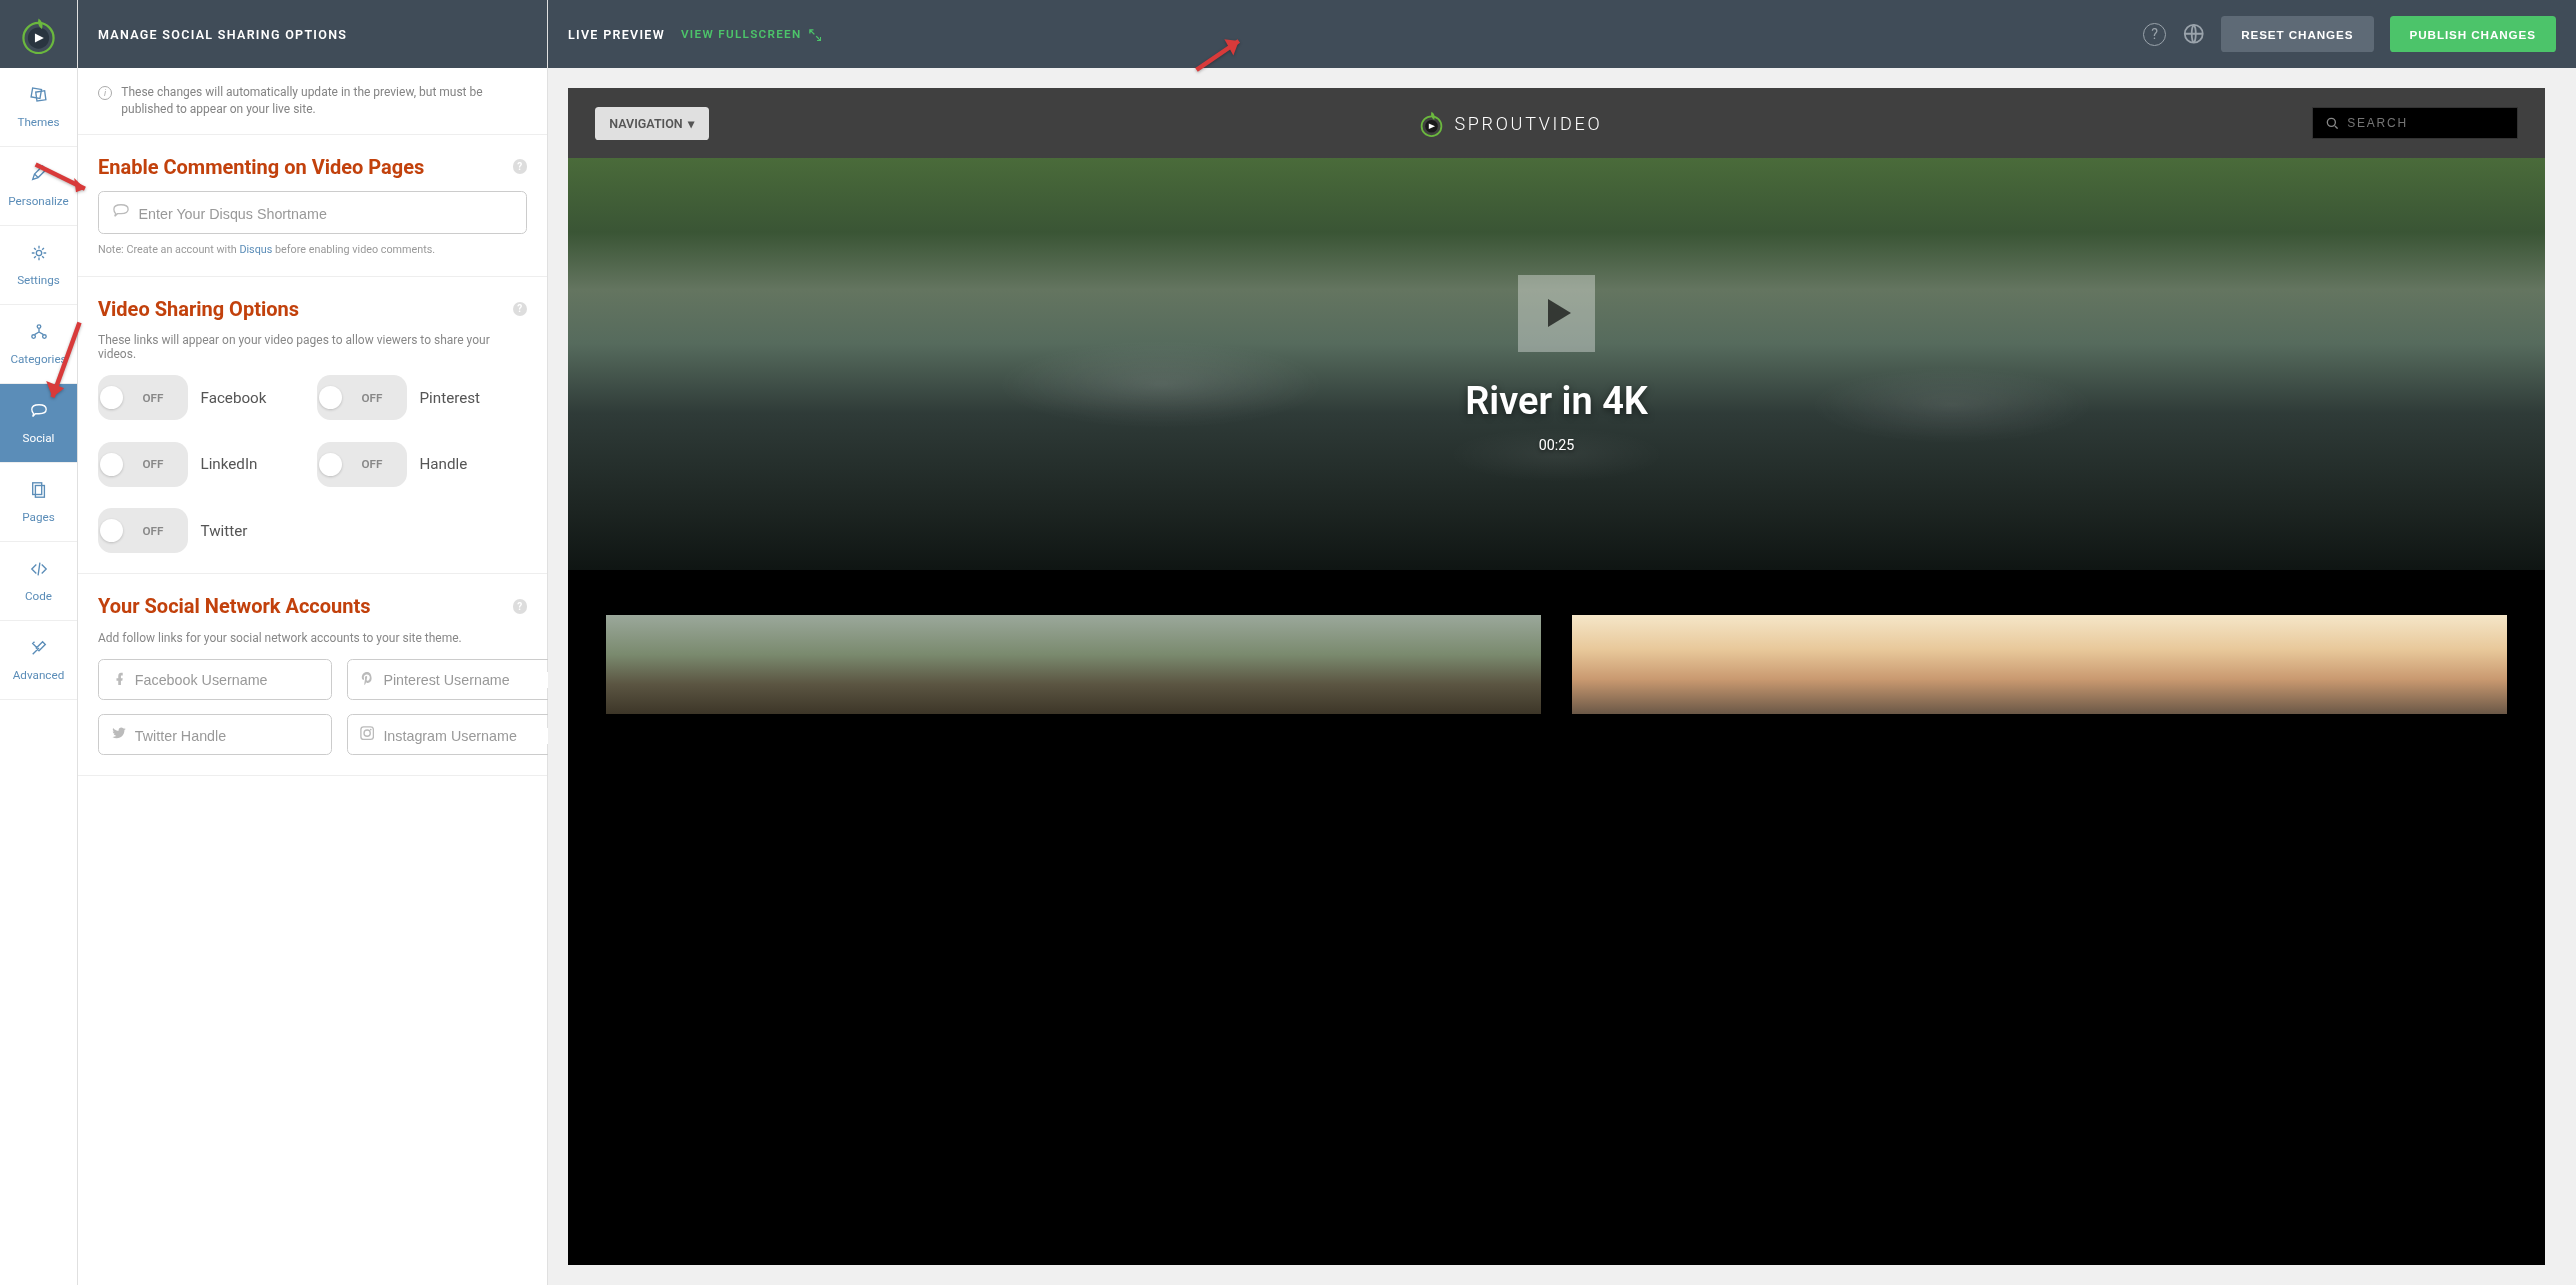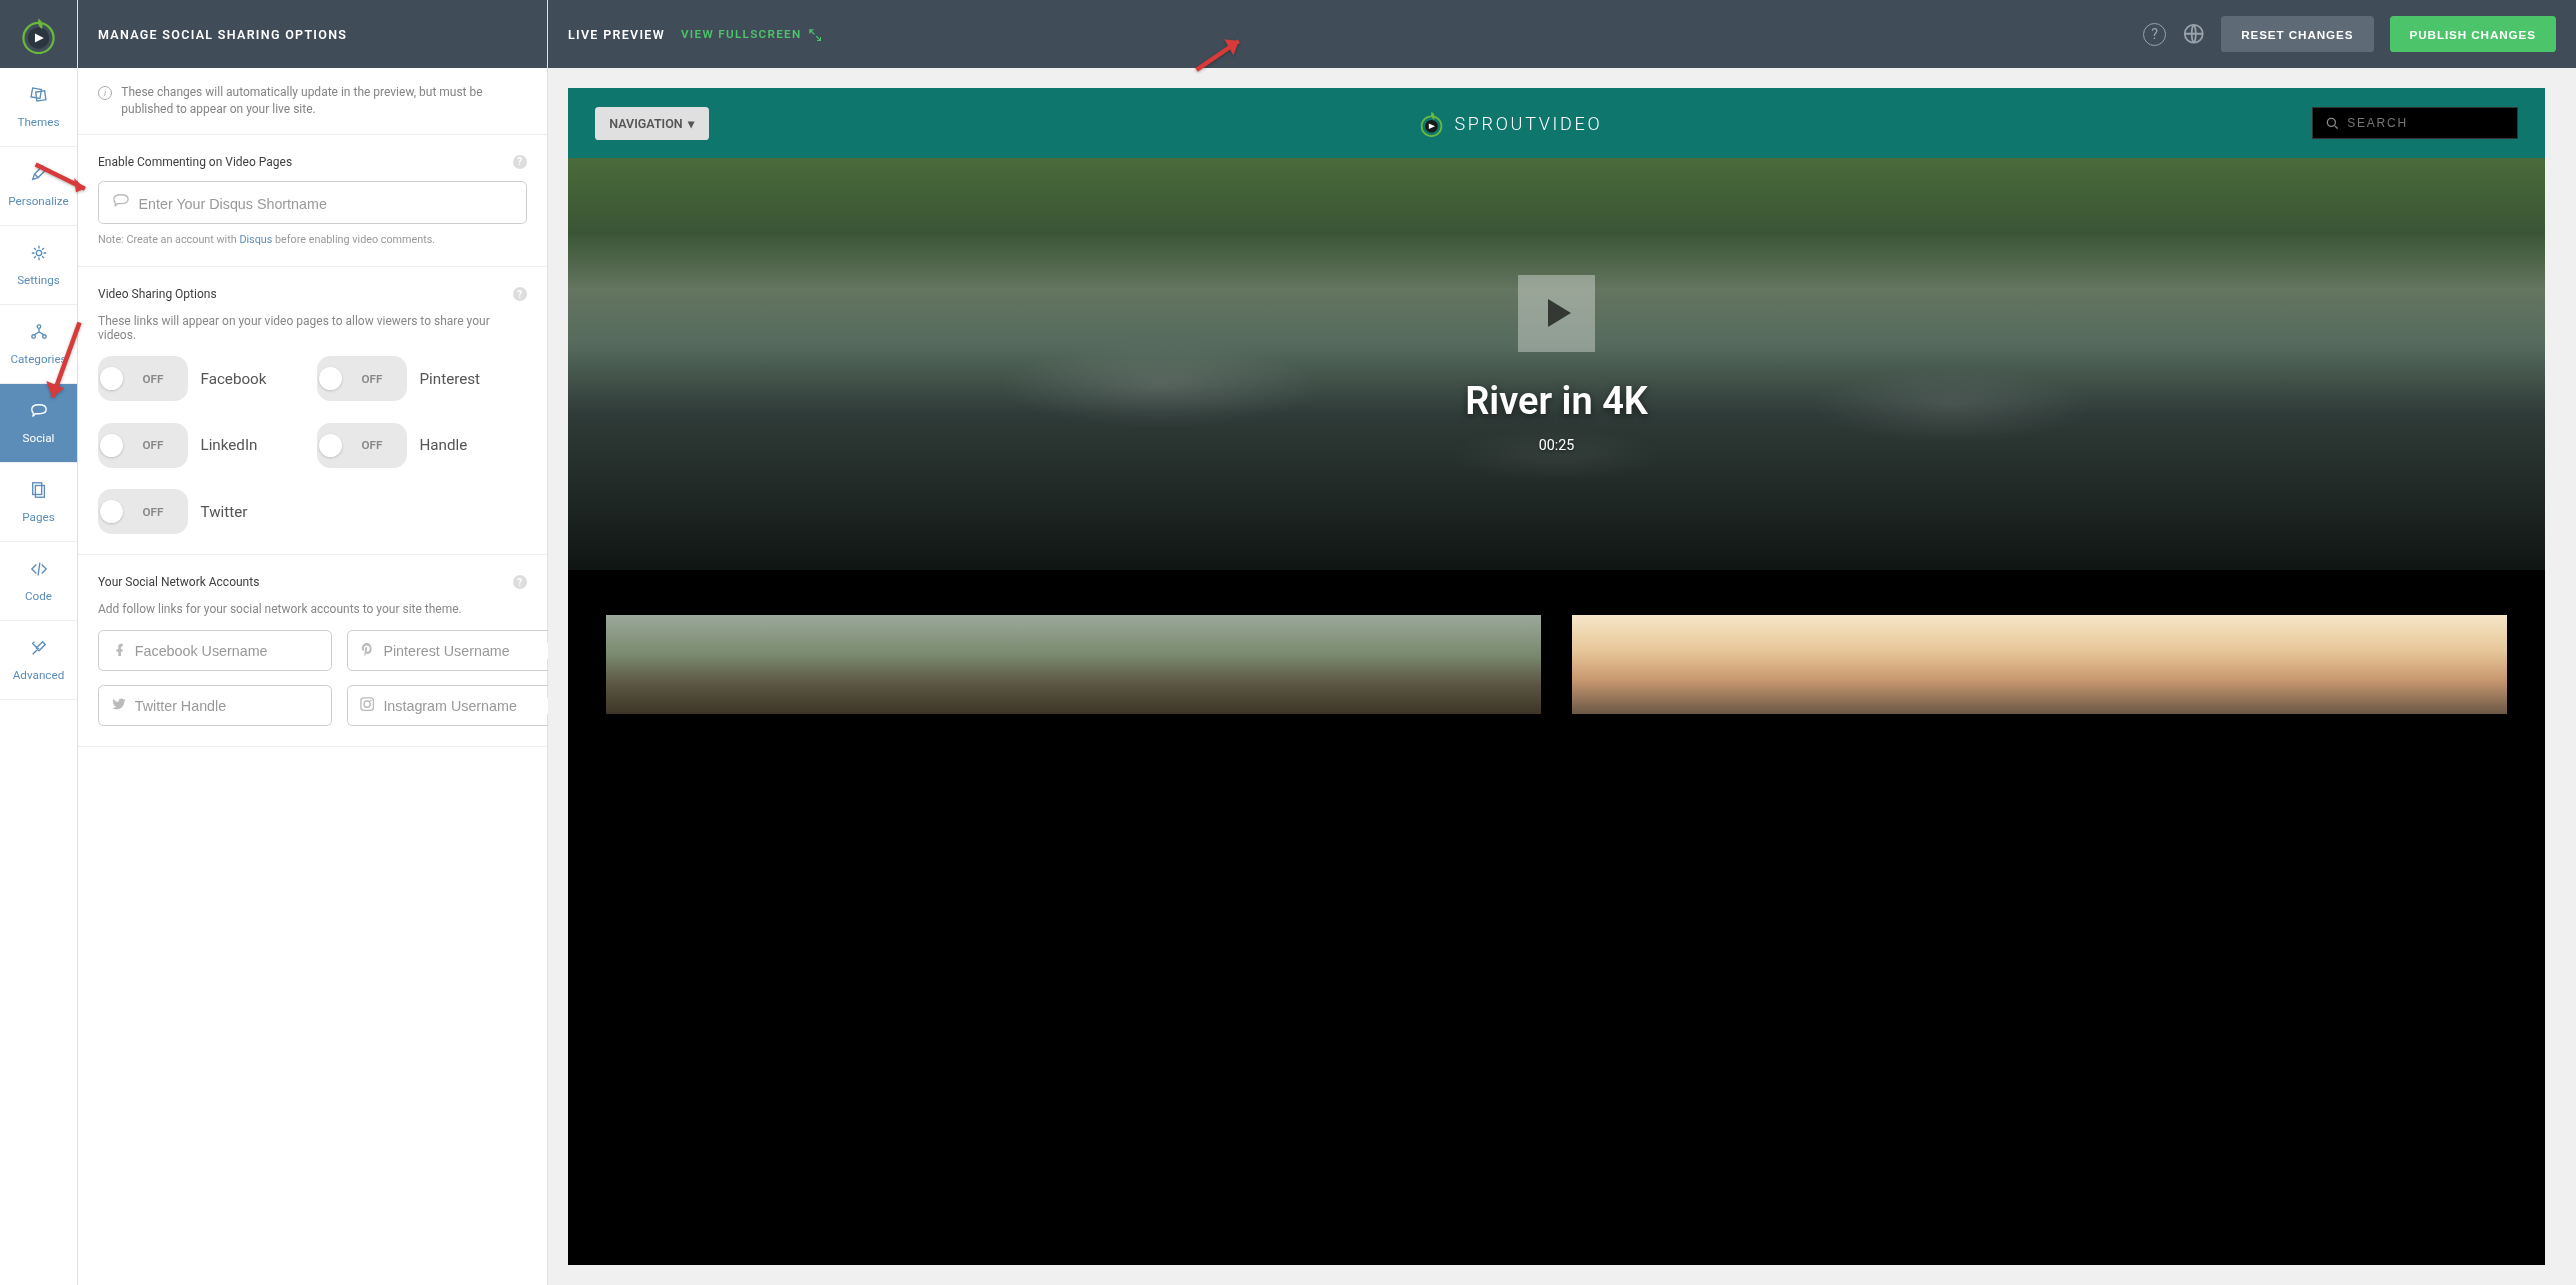--- a/index.html
+++ b/index.html
@@ -15,21 +15,21 @@
 .nav-item .icn { width: 20px; height: 20px; display: flex; align-items: center; justify-content: center; }
 
 
 .main-col { width: 470px; background: #fff; display: flex; flex-direction: column; border-right: 0.9px solid #e0e0e0; }
 .top-bar { height: 68px; background: #404c58; color: #fff; display: flex; align-items: center; padding: 0 20px; font-size: 12.5px; letter-spacing: 1.3px; font-weight: 600; }
 .info-banner { display: flex; gap: 9px; padding: 16px 20px; color: #848484; font-size: 12px; line-height: 1.4; border-bottom: 0.9px solid #eee; }
 .info-banner .i { width:14.3px; height:14.3px; border:1.3px solid #aaa; border-radius:50%; display:flex; align-items:center; justify-content:center; font-size:9px; font-style:italic; color:#aaa; flex-shrink:0; margin-top:1.8px; }
 
 .section { padding: 20px; border-bottom: 0.9px solid #eee; }
 .sec-head { display: flex; justify-content: space-between; align-items: center; margin-bottom: 12.5px; }
-.sec-title { font-size: 12px; font-weight: 400; color: #404040; }
+.sec-title { font-size: 20px; font-weight: 700; color: #c2410c; }
 .help-q { width:14.3px; height:14.3px; border-radius:50%; background:#ddd; color:#fff; display:flex; align-items:center; justify-content:center; font-size:10px; font-weight:bold; }
 .sec-desc { font-size: 12px; color: #888; margin-bottom: 14.3px; }
 
 .input-wrap { display:flex; align-items:flex-end; border:0.9px solid #ccc; border-radius:5.4px; padding:10.8px 12.5px; gap:9px; }
 .input-wrap input { border:none; outline:none; flex:1; font-size:14.3px; color:#555; }
 .input-wrap input::placeholder { color:#999; }
 .input-icn { color:#bbb; }
 .note { font-size:10.8px; color:#999; margin-top:9px; }
 .note a { color:#5b8db8; text-decoration:none; }
 
@@ -49,21 +49,21 @@
 .view-full { color:#4cc46a; font-size:11.7px; letter-spacing:1.3px; font-weight:600; display:flex; align-items:flex-end; gap:7.2px; cursor:pointer; }
 .spacer { flex:1; }
 .hdr-icn { width:23px; height:23px; border:1.8px solid #9aa3ab; border-radius:50%; display:flex; align-items:center; justify-content:center; color:#9aa3ab; cursor:pointer; }
 .globe-icn { width:23px; height:23px; color:#9aa3ab; cursor:pointer; display:flex; align-items:center; justify-content:center; }
 .btn { padding:11.7px 20px; border-radius:3.6px; font-size:11.7px; font-weight:600; letter-spacing:0.9px; cursor:pointer; border:none; color:#fff; }
 .btn-reset { background:#5e6a76; }
 .btn-publish { background:#4cc46a; }
 
 .preview-area { flex:1; background:#f0f0f0; padding:20px; overflow:auto; }
 .preview-frame { background:#000; width:100%; }
-.preview-header { height:70px; background:#0f766e; display:flex; align-items:center; padding:0 27px; gap:18px; }
+.preview-header { height:70px; background:#404040; display:flex; align-items:center; padding:0 27px; gap:18px; }
 .nav-btn { background:#e0e0e0; color:#555; padding:9px 14.3px; border-radius:3.6px; font-size:12.5px; font-weight:600; display:flex; align-items:center; gap:5.4px; cursor:pointer; }
 .brand { flex:1; display:flex; align-items:center; justify-content:center; gap:9px; color:#fff; font-size:18px; letter-spacing:2.7px; font-weight:300; }
 .search-box { background:#000; border:0.9px solid #333; padding:8px 12.5px; display:flex; align-items:center; gap:9px; width:206px; }
 .search-box input { background:transparent; border:none; outline:none; color:#888; font-size:12px; letter-spacing:1.8px; flex:1; }
 .video-hero { height:412px; position:relative; background:linear-gradient(180deg,#4a6b3a 0%,#3a5535 18%,#647560 32%,#566b5d 45%,#2f3b38 62%,#1d2522 85%,#0f1513 100%); display:flex; flex-direction:column; align-items:center; justify-content:center; overflow:hidden; }
 .video-hero::before { content:""; position:absolute; inset:0; background:
   radial-gradient(ellipse 269px 72px at 30% 55%,rgba(255,255,255,0.12),transparent 60%),
   radial-gradient(ellipse 233px 63px at 70% 60%,rgba(255,255,255,0.10),transparent 60%),
   radial-gradient(ellipse 179px 45px at 50% 72%,rgba(255,255,255,0.06),transparent 60%); }
 .play-overlay { width:77px; height:77px; background:rgba(255,255,255,0.35); display:flex; align-items:center; justify-content:center; position:relative; z-index:2; margin-bottom:27px; }

